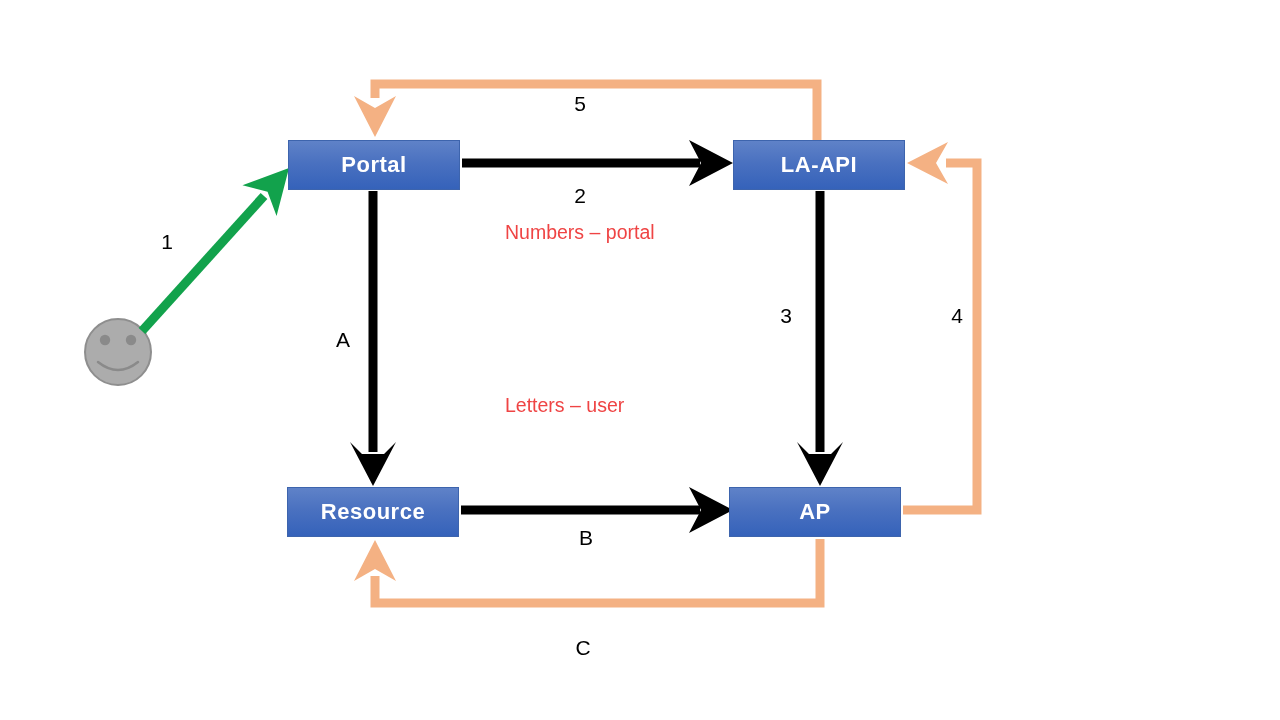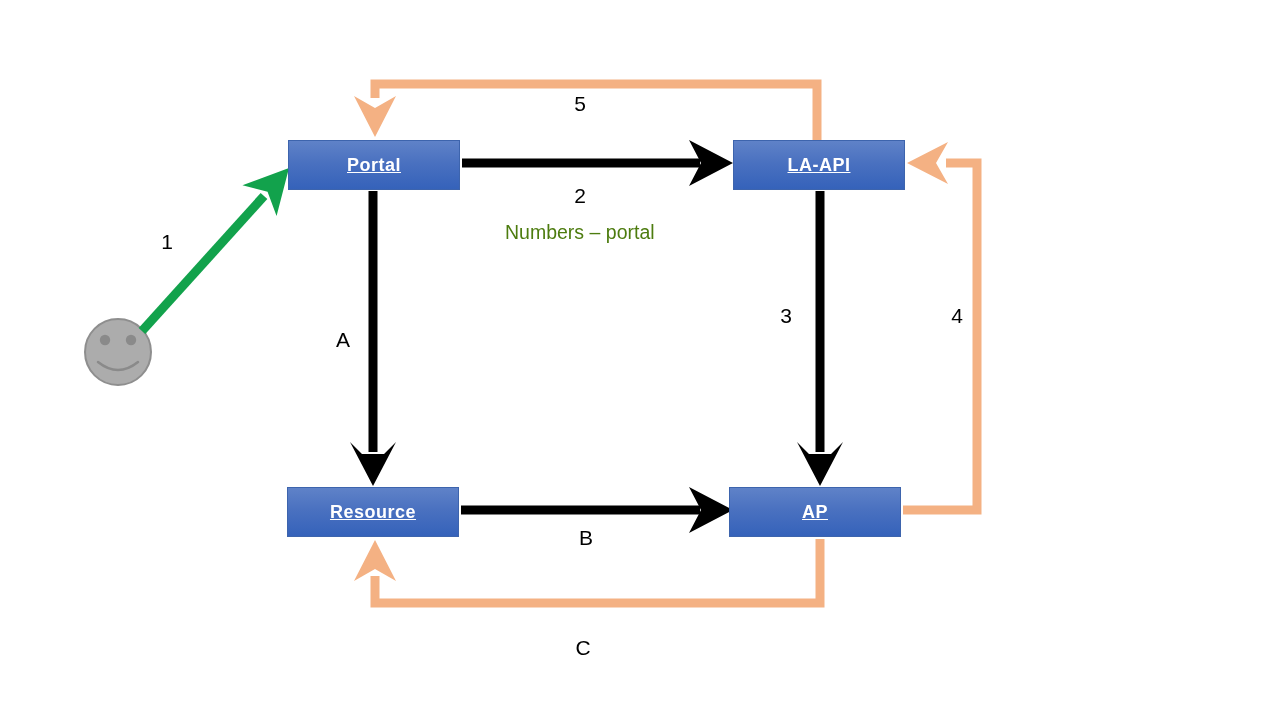--- a/index.html
+++ b/index.html
@@ -37,38 +37,37 @@
     height: 50px;
     background: linear-gradient(180deg, #5f82c8 0%, #4a71c0 45%, #3562ba 100%);
     border: 1px solid #3d64ad;
     box-sizing: border-box;
     display: flex;
     align-items: center;
     justify-content: center;
   }
   .node-label {
     color: #ffffff;
-    font-size: 18px;
+    font-size: 22px;
     font-weight: bold;
     letter-spacing: 0.5px;
-    text-decoration: underline;
   }
   
   .edge-label {
     position: absolute;
     transform: translate(-50%, -50%);
     font-size: 21px;
     color: #000000;
     white-space: nowrap;
   }
   
   .note {
     position: absolute;
     font-size: 19.5px;
-    color: #4d7c0f;
+    color: #ef4444;
     line-height: 29px;
   }
   .note div { white-space: nowrap; }
 </style>
 </head>
 <body>
 
 <div class="canvas">
 
   <svg class="diagram-layer" viewBox="0 0 1280 720">
@@ -140,15 +139,16 @@
   <div class="edge-label" style="left:786px; top:316px;">3</div>
   <div class="edge-label" style="left:957px; top:316px;">4</div>
   <div class="edge-label" style="left:343px; top:340px;">A</div>
   <div class="edge-label" style="left:586px; top:538px;">B</div>
   <div class="edge-label" style="left:583px; top:648px;">C</div>
 
   <div class="note" style="left:505px; top:218px;">
     <div>Numbers – portal</div>
   </div>
   <div class="note" style="left:505px; top:391px;">
+    <div>Letters – user</div>
   </div>
 
 </div>
 
 </body></html>

